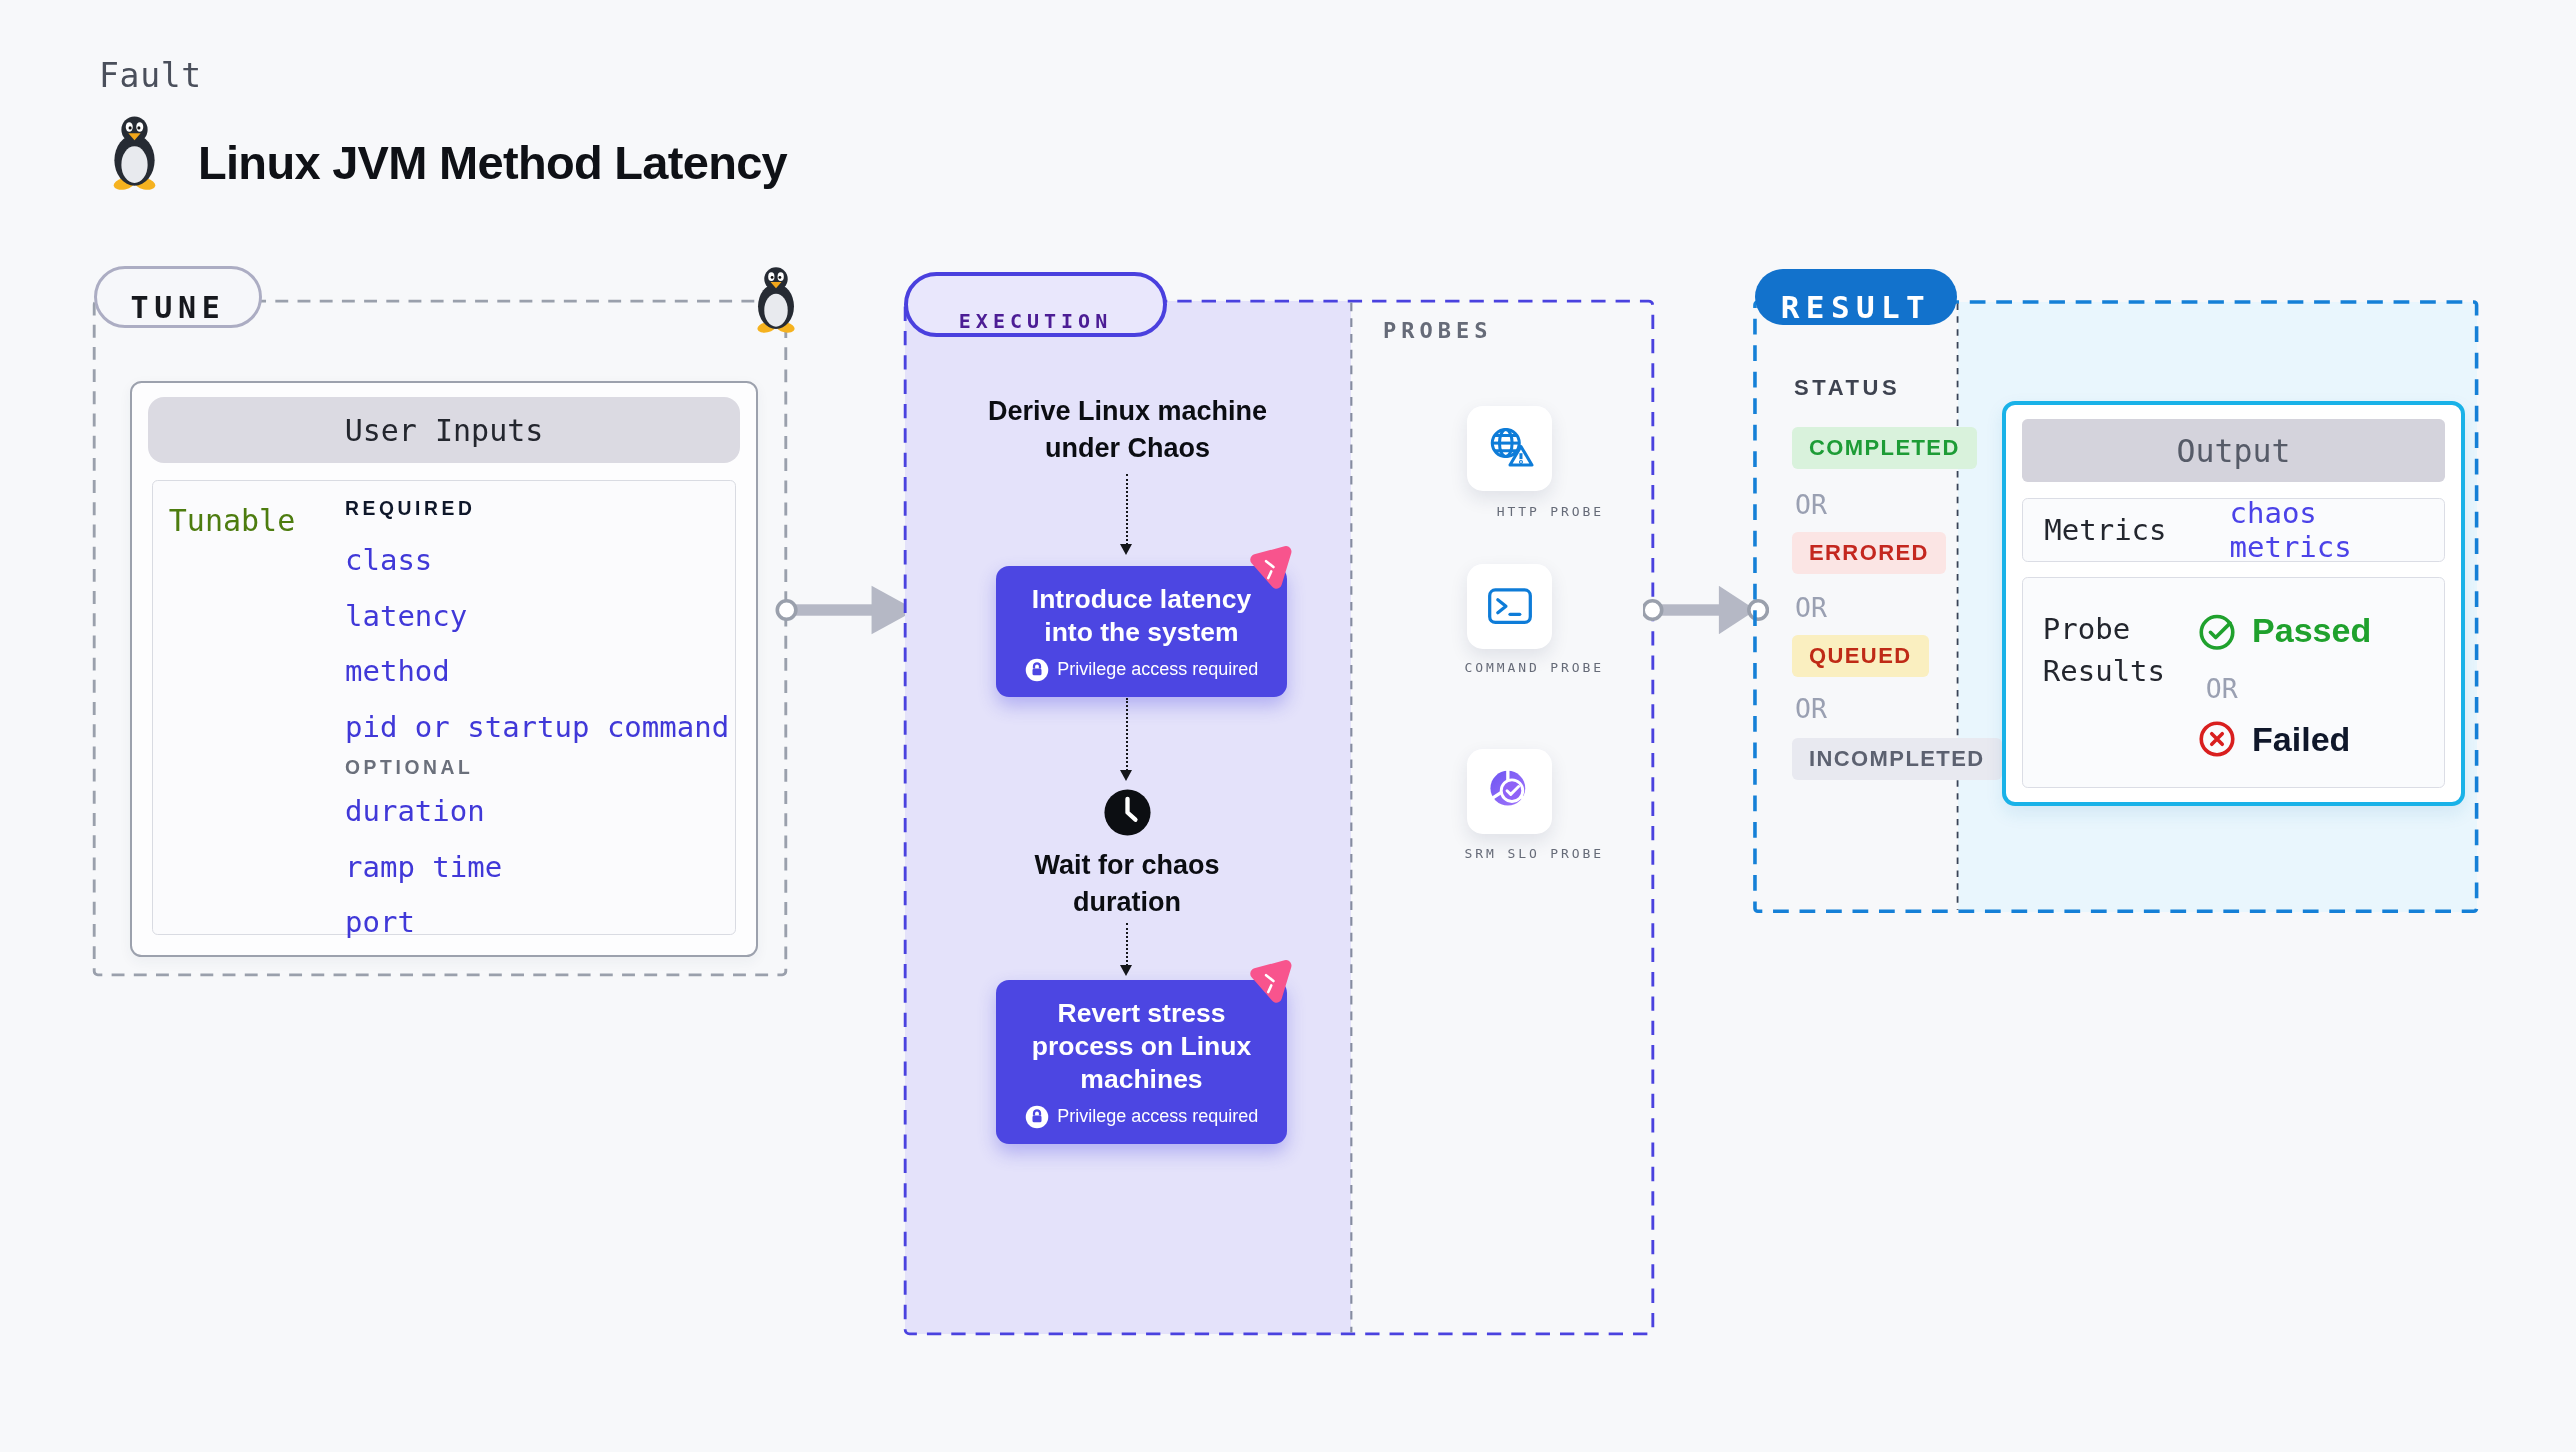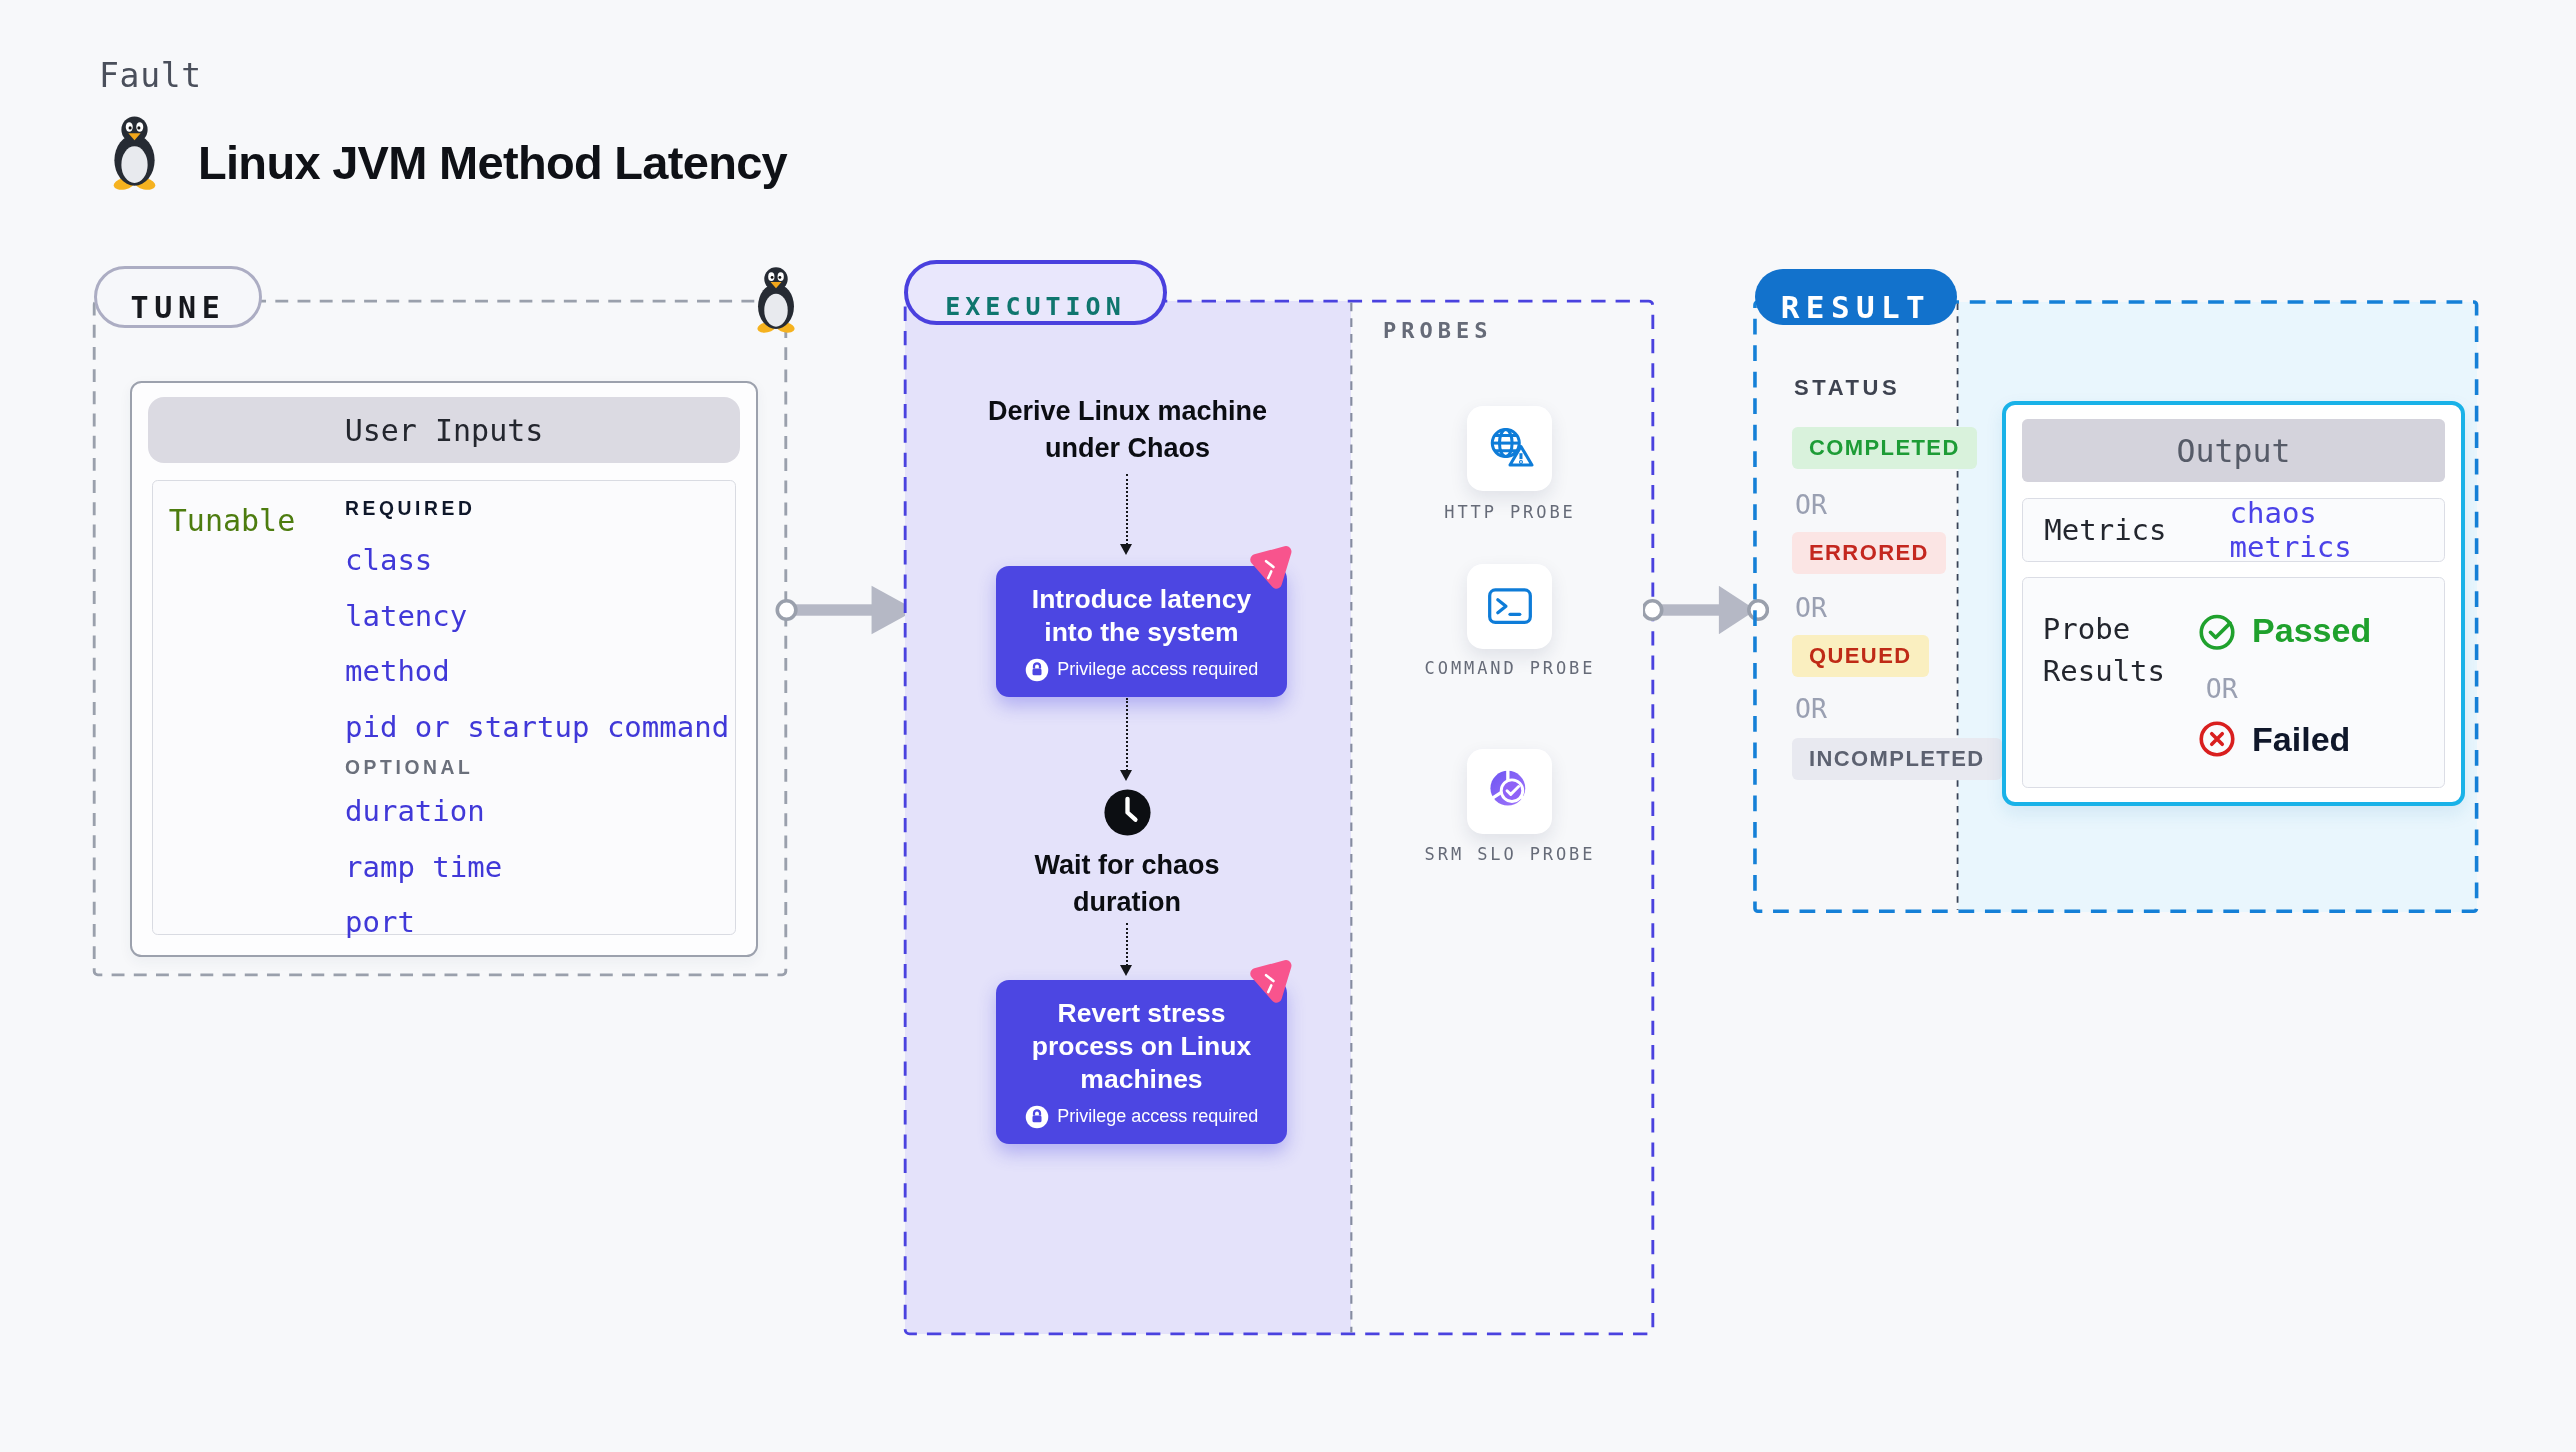--- a/index.html
+++ b/index.html
@@ -38,36 +38,36 @@
   
   .noevt{pointer-events:none;}
 
   
   .varrow{border-left:2.9px dotted #14161A;}
   .varrow:after{content:"";position:absolute;left:-7.9px;bottom:-11.5px;
                 border:6.4px solid transparent;border-top:11.5px solid #14161A;}
 
   
   .exec-fill{left:905px;top:301px;width:446px;height:1033px;background:#E4E2FA;}
-  .exec-pill{left:904px;top:260px;width:255px;height:57px;background:#E9E7FC;
-             border:4.3px solid #4A40DE;font-size:25px;letter-spacing:5px;color:#0f766e;}
+  .exec-pill{left:904px;top:272px;width:255px;height:57px;background:#E9E7FC;
+             border:4.3px solid #4A40DE;font-size:20px;letter-spacing:5px;color:#4c1d95;}
   .flow-step{width:315px;text-align:center;font-size:27px;font-weight:bold;
              color:#0B0D12;line-height:37px;}
   .flow-node{width:271px;background:#4C46E2;border-radius:13px;text-align:center;
              box-shadow:0 8.6px 18.6px rgba(76,70,226,.32);padding:17px 10px 15.8px 10px;}
   .node-title{color:#FFFFFF;font-size:26.5px;font-weight:bold;line-height:33px;}
   .priv-row{display:flex;align-items:center;justify-content:center;gap:8.6px;margin-top:8.6px;}
   .priv-text{color:#FFFFFF;font-size:18px;}
 
   
   .probes-label{left:1383px;top:318px;font-size:22px;font-weight:bold;letter-spacing:5px;color:#666B78;}
   .probe-card{left:1467px;width:85px;height:85px;background:#FFFFFF;border-radius:15.8px;
               box-shadow:0 7.2px 18.6px rgba(30,40,80,.10);display:flex;align-items:center;justify-content:center;}
-  .probe-label{left:1416px;width:188px;text-align:center;font-family:"DejaVu Sans Mono",monospace;
-               font-size:17px;letter-spacing:2.9px;color:#666B78;line-height:26.5px;}
+  .probe-label{left:1416px;width:188px;text-align:right;font-family:"DejaVu Sans Mono",monospace;
+               font-size:13px;letter-spacing:2.9px;color:#666B78;line-height:26.5px;}
 
   
   .result-fill{left:1958px;top:302px;width:519px;height:610px;background:#E9F6FD;}
   .result-pill{left:1755px;top:269px;width:202px;height:56px;background:#1272CC;
                font-size:31px;letter-spacing:6.4px;color:#FFFFFF;}
   .status-label{left:1794px;top:375px;font-size:22px;font-weight:bold;letter-spacing:3.6px;color:#3E4350;}
   .status-badge{left:1792px;height:42px;display:inline-flex;align-items:center;border-radius:5.7px;
                 padding:0 17px;font-size:22px;font-weight:bold;letter-spacing:1.4px;}
   .badge-completed{background:#D9F2DC;color:#1D9C36;}
   .badge-errored{background:#FBE5E4;color:#C4271F;}

